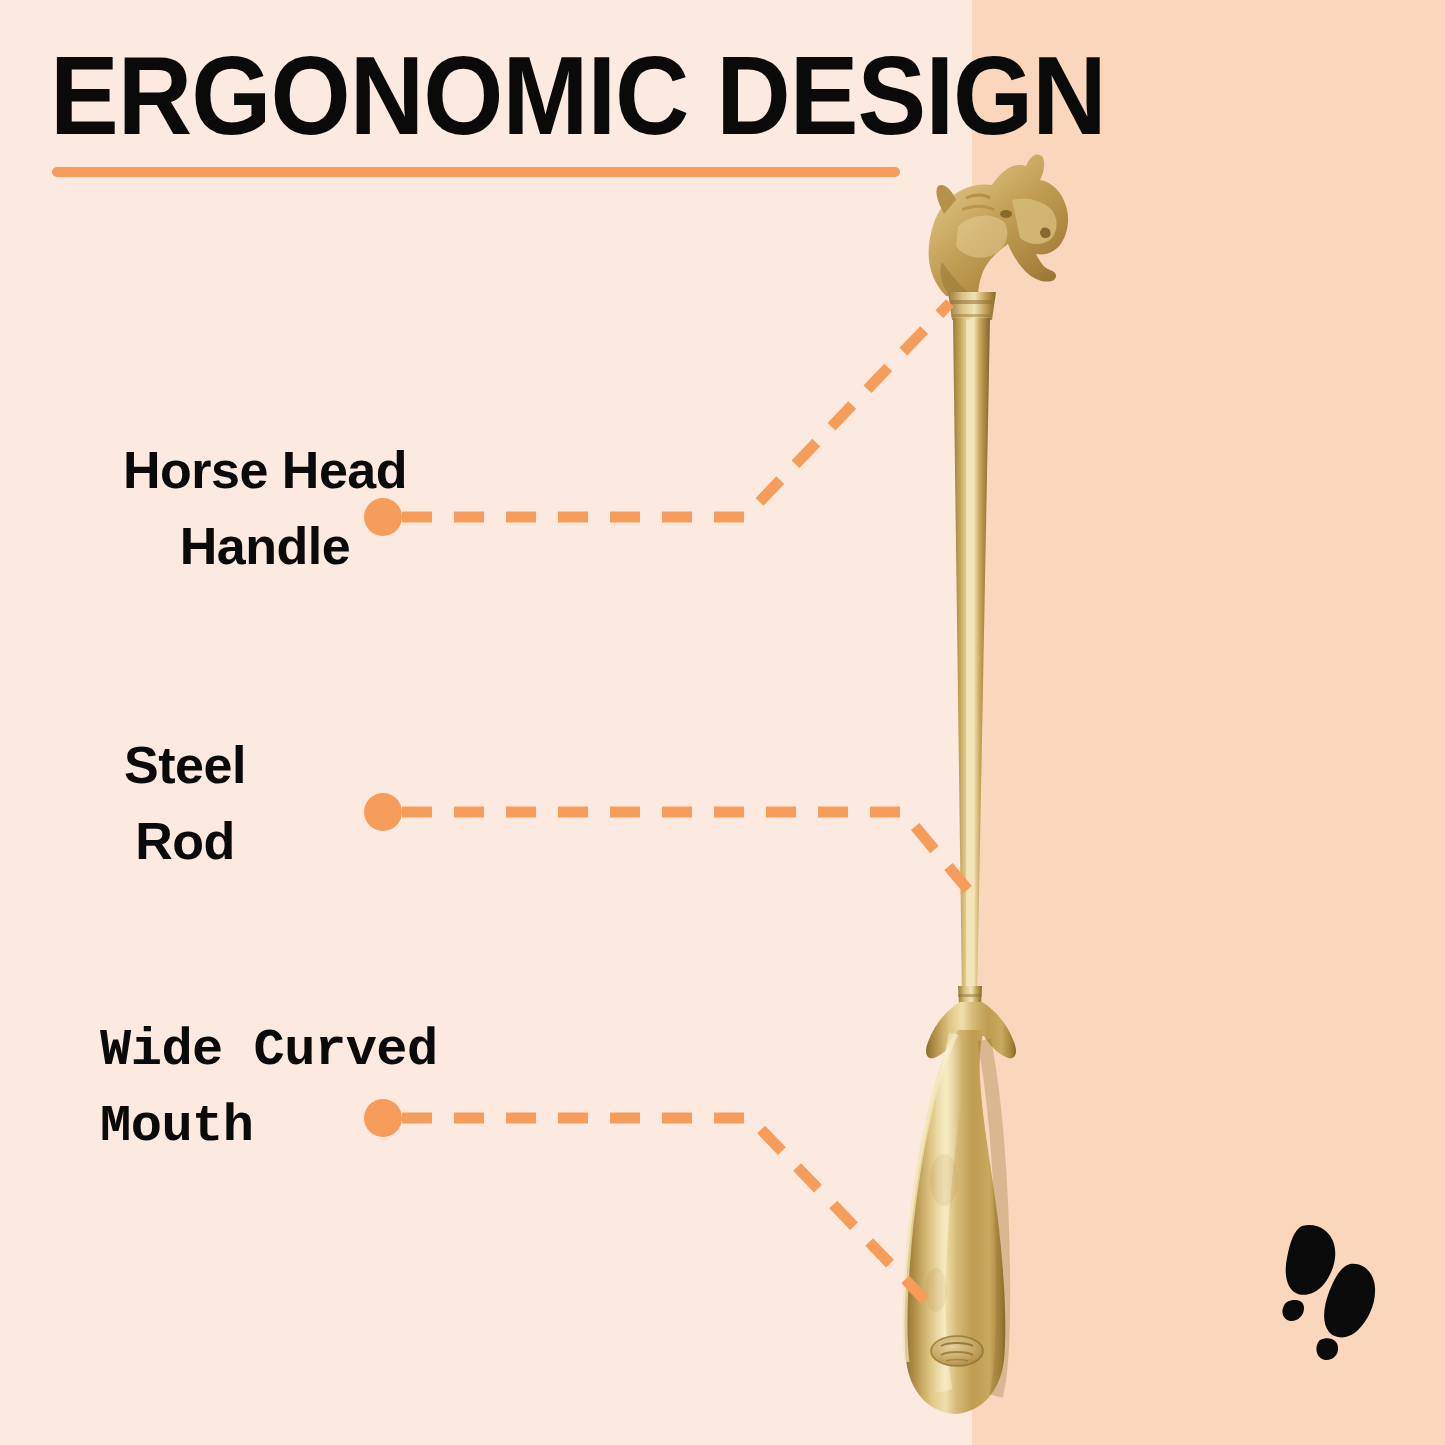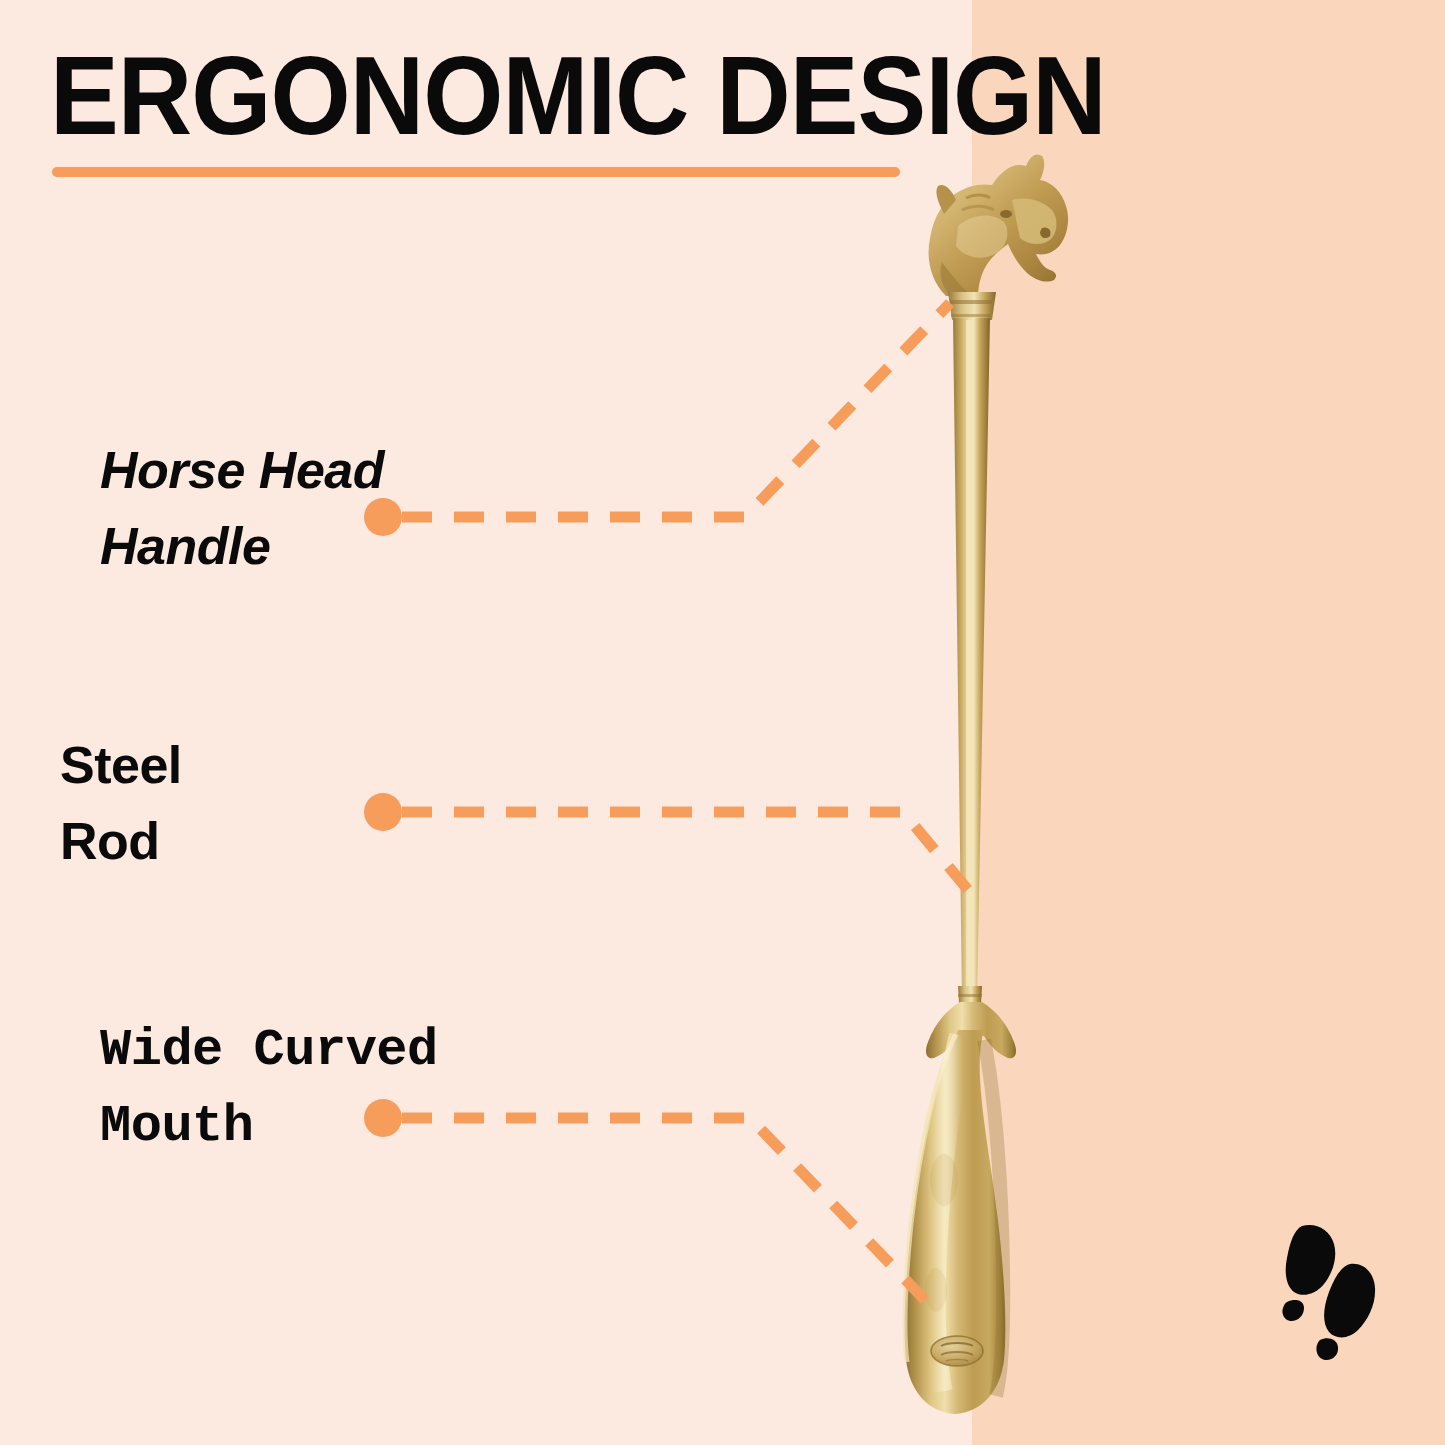--- a/index.html
+++ b/index.html
@@ -44,22 +44,22 @@
   .callout{position:absolute;}
   .callout-text{
     position:absolute;
     color:#0A0A0A;
     font-weight:bold;
     font-size:52px;
     line-height:76px;
     letter-spacing:-0.5px;
     white-space:pre-line;
   }
-  .c1 .callout-text{left:100px;top:432px;text-align:left;width:330px;font-style:italic;}
-  .c2 .callout-text{left:60px;top:727px;text-align:left;width:250px;}
+  .c1 .callout-text{left:100px;top:432px;text-align:center;width:330px;}
+  .c2 .callout-text{left:60px;top:727px;text-align:center;width:250px;}
   .c3 .callout-text{left:100px;top:1013px;text-align:left;width:400px;font-family:Liberation Mono, monospace;}
 
   .dot{
     position:absolute;
     width:38px;height:38px;border-radius:50%;
     background:#F79D5C;
   }
   .connector{position:absolute;left:0;top:0;width:1445px;height:1445px;pointer-events:none;}
   
   .product{position:absolute;left:0;top:0;width:1445px;height:1445px;}

